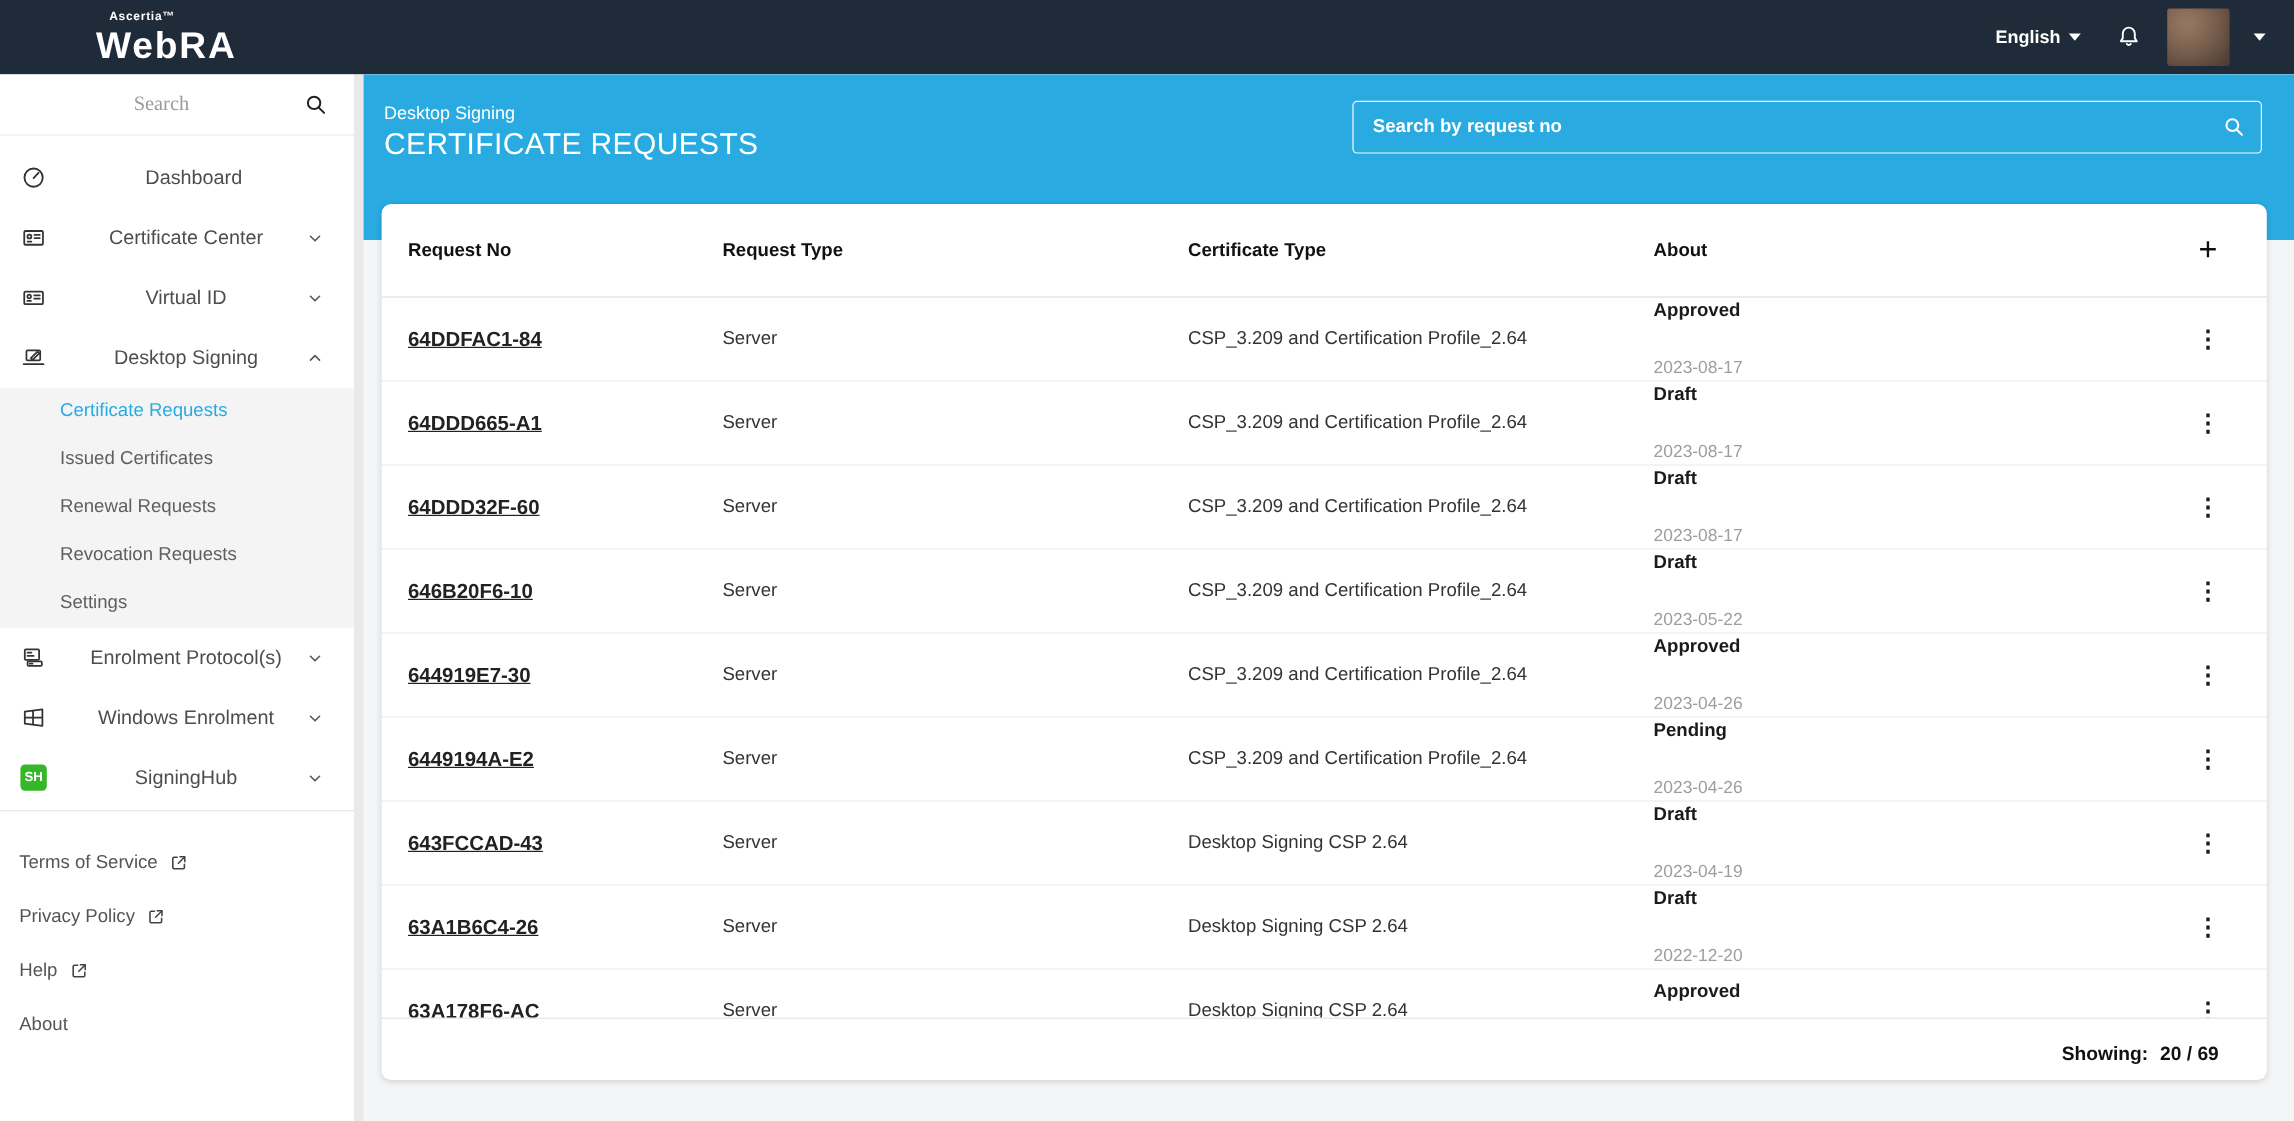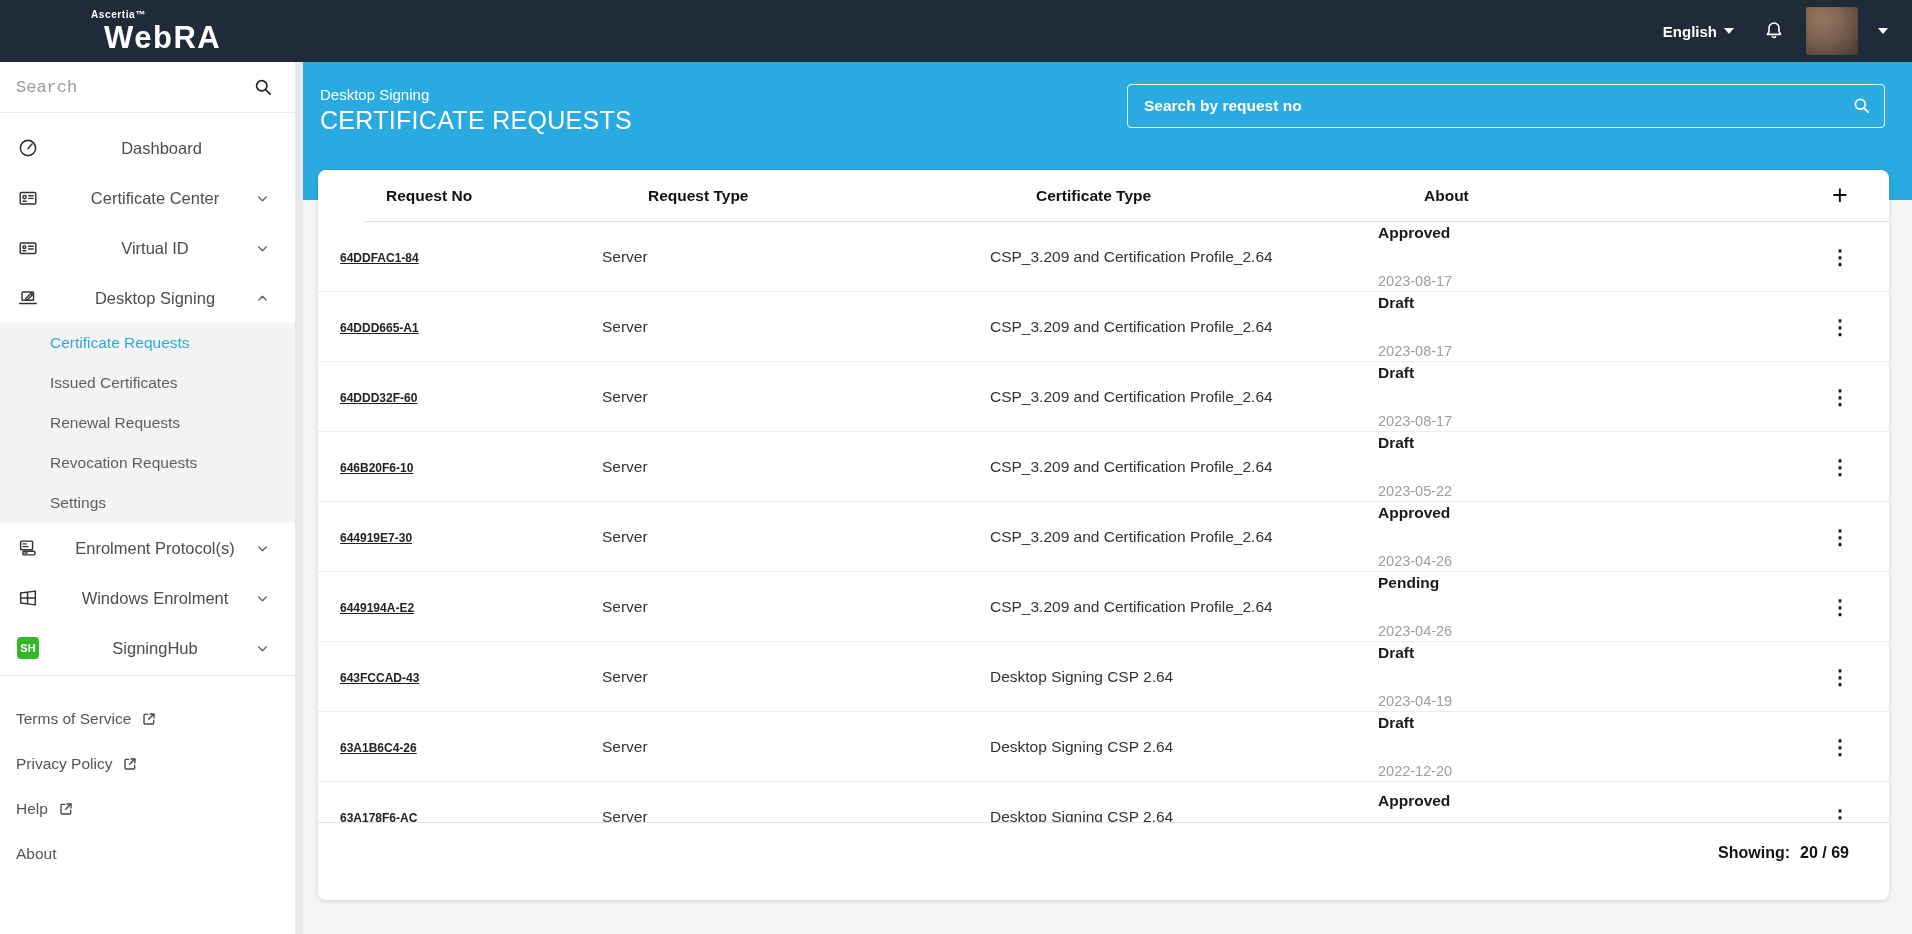--- a/index.html
+++ b/index.html
@@ -3,35 +3,35 @@
 <meta charset="utf-8">
 <style>
   * { box-sizing: border-box; margin: 0; padding: 0; }
   html,body { width:1912px; height:934px; overflow:hidden; }
   body { font-family:"Liberation Sans", sans-serif; background:#f4f5f6; color:#333; }
 
   
   .topbar { position:absolute; left:0; top:0; width:1912px; height:62px; background:#1f2b38; display:flex; align-items:center; }
   .brand { margin-left:80px; color:#fff; line-height:1; }
   .brand-small { font-size:10px; letter-spacing:.6px; font-weight:700; display:block; margin-bottom:2px;margin-left:11px; }
-  .brand-big { font-size:31px; font-weight:700; letter-spacing:1.5px;margin-left:24px; }
+  .brand-big { font-size:31px; font-weight:700; letter-spacing:1.5px; }
   .topbar-right { position:absolute; right:24px; top:0; height:62px; display:flex; align-items:center; gap:20px; }
   .lang { color:#fff; font-size:15px; font-weight:600; display:flex; align-items:center; gap:7px; cursor:pointer; }
   .caret-down { width:0; height:0; border-left:5px solid transparent; border-right:5px solid transparent; border-top:6px solid #fff; display:inline-block; }
   .bell { color:#fff; display:flex; align-items:center; cursor:pointer; margin-left:8px; }
   .avatar { width:52px; height:48px; overflow:hidden; border-radius:2px; position:relative; }
   .avatar-img { position:absolute; inset:-6px; background:
       radial-gradient(circle at 35% 30%, #9a7a64 0%, #7a5f4e 40%, #4e3d34 80%),
       linear-gradient(135deg,#6b5346,#4a3a33); filter:blur(4px); }
 
   
   .sidebar { position:absolute; left:0; top:62px; width:295px; height:872px; background:#fff; }
   .side-scroll { position:absolute; left:295px; top:62px; width:8px; height:872px; background:#e9e9e9; }
   .side-search { height:51px; display:flex; align-items:center; padding:0 22px 0 16px; border-bottom:1px solid #ebebeb; }
-  .side-search input { flex:1; border:none; outline:none; font-size:17px; color:#444; font-family:Liberation Mono, monospace; background:transparent; }
+  .side-search input { flex:1; border:none; outline:none; font-size:17px; color:#444; font-family:Liberation Serif, serif; background:transparent;text-align:center; }
   .side-search input::placeholder { color:#9b9b9b; }
   .side-search .sicon { color:#222; display:flex; }
   .nav { padding-top:10px; }
   .nav-item { height:50px; display:flex; align-items:center; padding:0 26px 0 16px; cursor:pointer; color:#4d4d4d;text-align:center; }
   .nav-icon { width:24px; display:flex; justify-content:center; color:#333; }
   .nav-label { margin-left:14px; font-size:16.5px; flex:1; }
   .chev { color:#555; display:flex; }
   .submenu { background:#f4f4f4; }
   .sub-item { height:40px; display:flex; align-items:center; padding-left:50px; font-size:15.5px; color:#5f5f5f; cursor:pointer; }
   .sub-item.active { color:#29abe2; }
@@ -48,26 +48,26 @@
   .crumb { font-size:15px; margin-bottom:3px; }
   .page-title { font-size:25px; font-weight:400; letter-spacing:.3px; }
   .head-search { position:absolute; left:824px; top:22px; width:758px; height:44px; }
   .head-search input { width:100%; height:100%; background:transparent; border:1px solid rgba(255,255,255,.95); border-radius:4px; padding:0 44px 0 16px; font-size:15.5px; font-weight:700; color:#fff; outline:none; font-family:inherit; }
   .head-search input::placeholder { color:#fff; opacity:1; font-weight:700; }
   .head-search .hsicon { position:absolute; right:14px; top:12px; color:#fff; cursor:pointer; display:flex; }
 
   
   .card { position:absolute; left:15px; top:108px; width:1571px; height:730px; background:#fff; border-radius:8px; box-shadow:0 1px 5px rgba(0,0,0,.14); }
   .tgrid { display:grid; grid-template-columns:262px 388px 388px 1fr 54px; align-items:center; padding:0 22px; }
-  .thead { height:52px; border-bottom:1px solid #e0e0e0;margin-left:46px; }
+  .thead { height:78px; border-bottom:1px solid #e0e0e0; }
   .th { font-size:15.5px; font-weight:700; color:#111; }
   .add-btn { font-size:27px; font-weight:400; color:#111; text-align:center; cursor:pointer; line-height:1; }
   .rows { height:600px; overflow:hidden; }
   .trow { height:70px; border-bottom:1px solid #ececec; }
-  .req-link { font-size:12px; font-weight:600; color:#222; text-decoration:underline; cursor:pointer; }
+  .req-link { font-size:17px; font-weight:600; color:#222; text-decoration:underline; cursor:pointer; }
   .cell { font-size:15.5px; color:#333; }
   .status-wrap { display:flex; flex-direction:column; gap:3px; }
   .status { font-size:15.5px; font-weight:700; color:#1a1a1a; }
   .sdate { font-size:14.5px; color:#9e9e9e;margin-top:28px; }
   .kebab { font-size:20px; font-weight:700; color:#1a1a1a; text-align:center; cursor:pointer; letter-spacing:0; line-height:1; }
   .tfoot { height:60px; border-top:1px solid #e3e3e3; display:flex; align-items:center; justify-content:flex-end; padding-right:40px; gap:10px; }
   .showing-label, .showing-value { font-size:16px; font-weight:700; color:#111; }
 </style>
 </head>
 <body>

